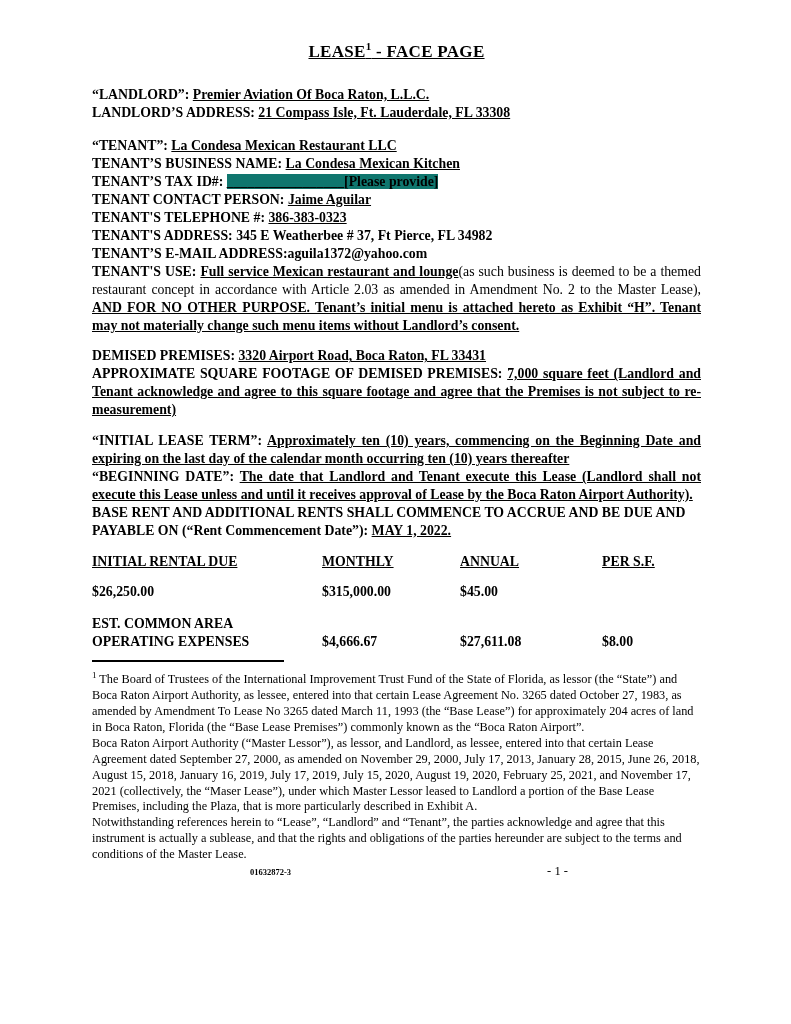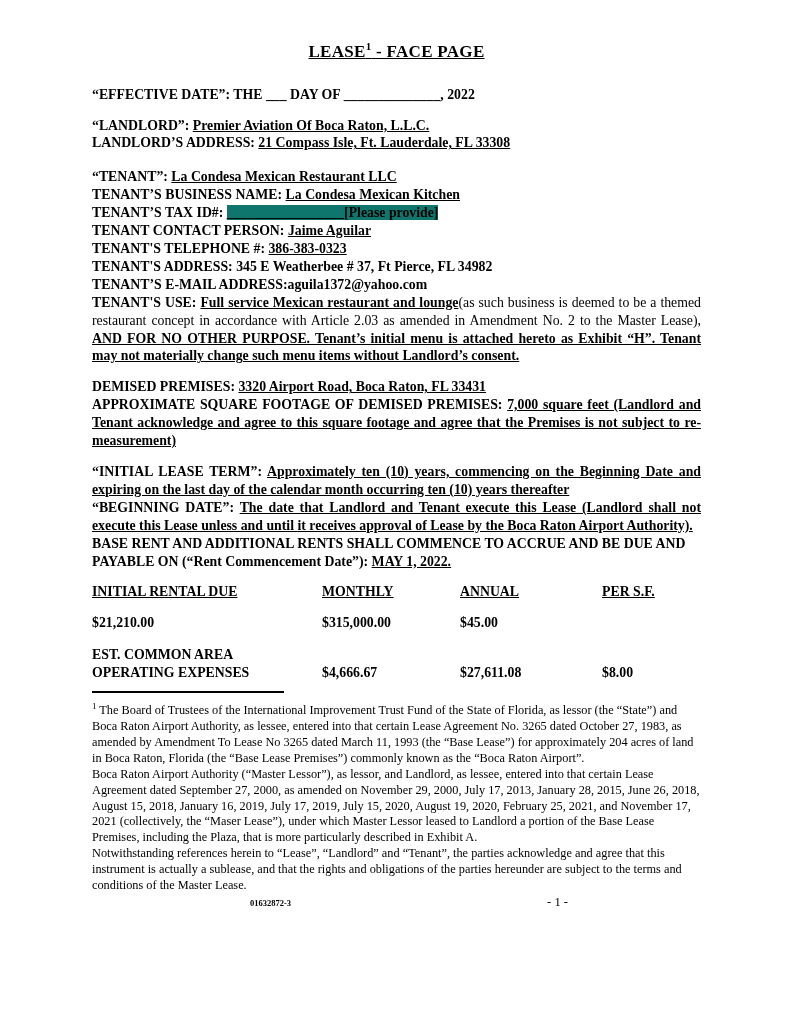--- a/index.html
+++ b/index.html
@@ -55,21 +55,20 @@
 </style>
 </head>
 <body>
 
 <div class="page">
 
   <h1 class="doc-title"><span class="tspan"><span>LEASE</span><sup>1</sup><span> - FACE PAGE</span></span></h1>
 
   <div class="main-body">
 
-    <p class="line"><span>“EFFECTIVE DATE”:  THE </span><span>___</span><span> DAY OF </span><span>______________</span><span>, 2022</span></p>
 
     <div class="gap-sm">
       <p class="line"><span>“LANDLORD”:  </span><span class="u">Premier Aviation Of Boca Raton, L.L.C.</span></p>
       <p class="line"><span>LANDLORD’S ADDRESS: </span><span class="u">21 Compass Isle, Ft. Lauderdale, FL  33308</span></p>
     </div>
 
     <div class="gap-md">
       <p class="line"><span>“TENANT”:  </span><span class="u">La Condesa Mexican Restaurant LLC</span></p>
       <p class="line"><span>TENANT’S BUSINESS NAME:  </span><span class="u">La Condesa Mexican Kitchen</span></p>
       <p class="line"><span>TENANT’S TAX ID#: </span><span class="hl"><span>_________________</span><span>[Please provide]</span></span></p>
@@ -93,21 +92,21 @@
     </div>
 
     <div class="rent-table">
       <div class="rt-grid rt-head">
         <span class="u">INITIAL RENTAL DUE</span>
         <span class="u">MONTHLY</span>
         <span class="u">ANNUAL</span>
         <span class="u">PER S.F.</span>
       </div>
       <div class="rt-grid rt-row1">
-        <span>$21,210.00</span>
+        <span>$26,250.00</span>
         <span>$315,000.00</span>
         <span>$45.00</span>
       </div>
       <div class="rt-grid rt-row2">
         <span><span>EST. COMMON AREA</span><br><span>OPERATING EXPENSES</span></span>
         <span class="cell-val">$4,666.67</span>
         <span class="cell-val">$27,611.08</span>
         <span class="cell-val">$8.00</span>
       </div>
     </div>

